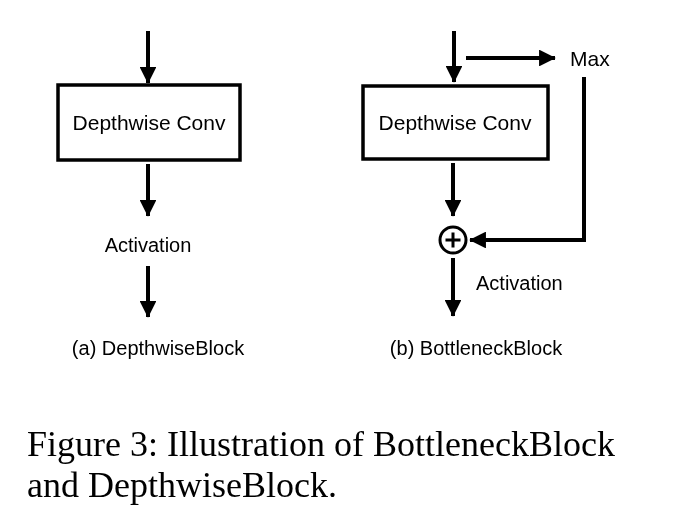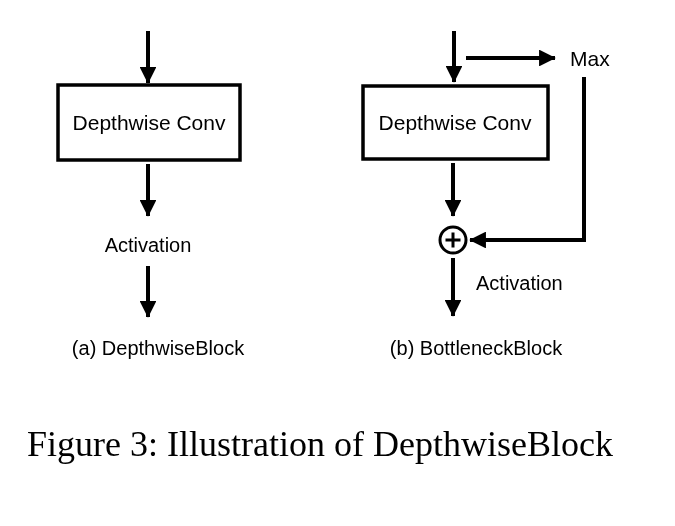--- a/index.html
+++ b/index.html
@@ -83,16 +83,17 @@
       </g>
 
       <line class="flow-line" x1="453" y1="258" x2="453" y2="316" marker-end="url(#arrowhead)"></line>
       <text class="flow-label" x="476" y="290" text-anchor="start">Activation</text>
 
       <text class="sub-caption" x="476" y="355" text-anchor="middle">(b) BottleneckBlock</text>
     </g>
   </svg>
 
   <div class="figure-caption">
-    <span>Figure 3: Illustration of DepthwiseBlock</span>
+    <span>Figure 3: Illustration of BottleneckBlock</span>
+    <span>and DepthwiseBlock.</span>
   </div>
 
 </div>
 
 </body></html>

